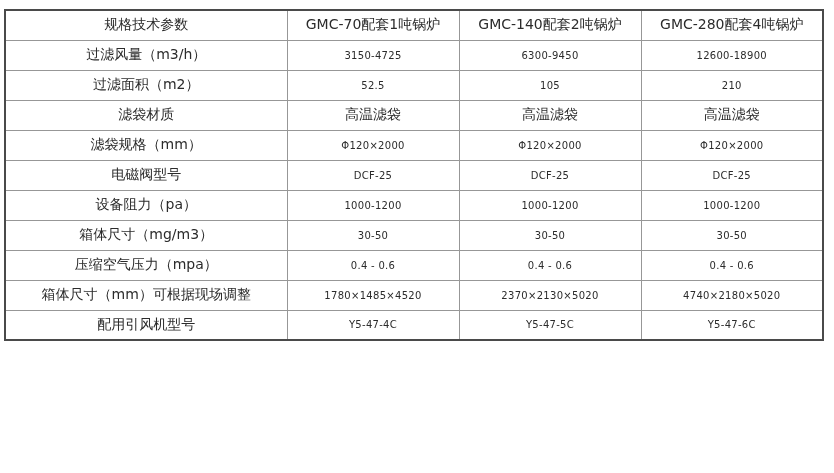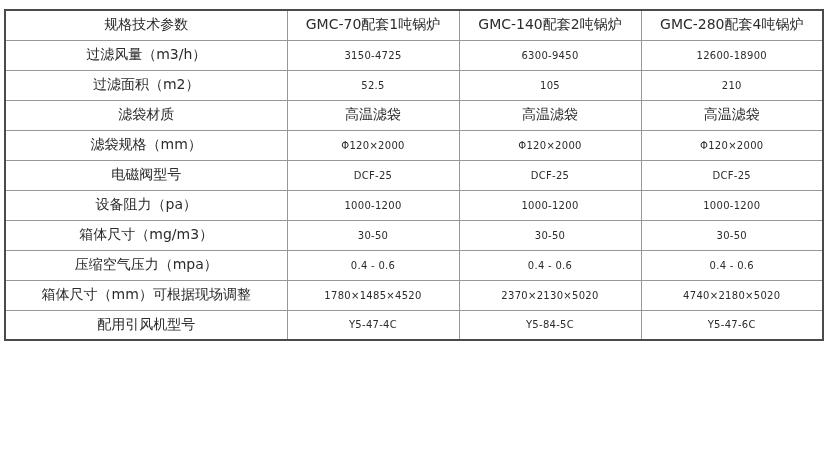--- a/index.html
+++ b/index.html
@@ -127,18 +127,18 @@
       <tr>
         <td>箱体尺寸（mm）可根据现场调整</td>
         <td class="val">1780×1485×4520</td>
         <td class="val">2370×2130×5020</td>
         <td class="val">4740×2180×5020</td>
       </tr>
 
       <tr>
         <td>配用引风机型号</td>
         <td class="val">Y5-47-4C</td>
-        <td class="val">Y5-84-5C</td>
+        <td class="val">Y5-47-5C</td>
         <td class="val">Y5-47-6C</td>
       </tr>
     </tbody>
   </table>
 </div>
 
 </body></html>

